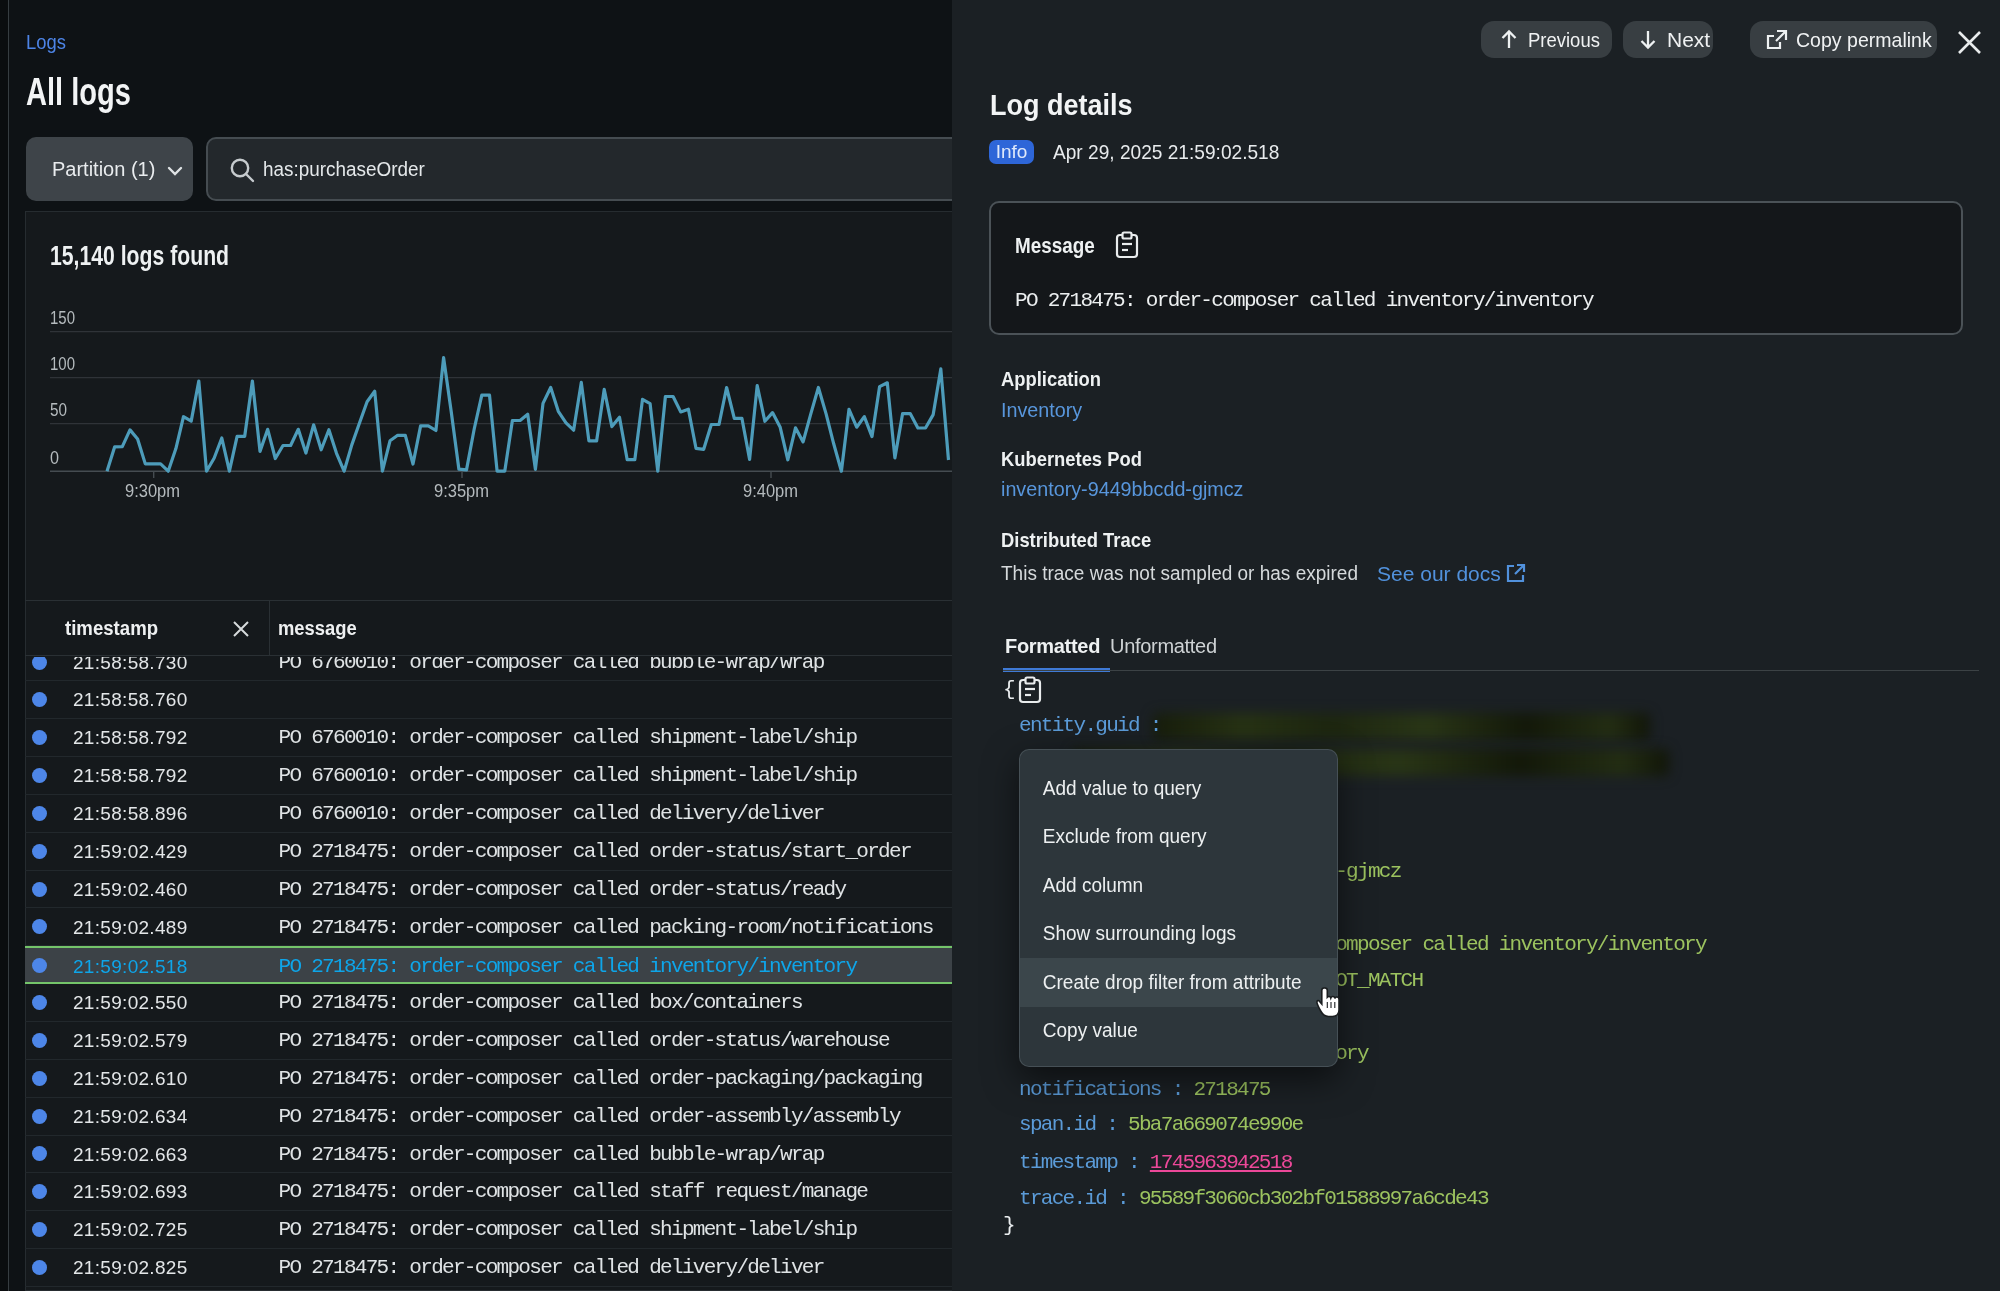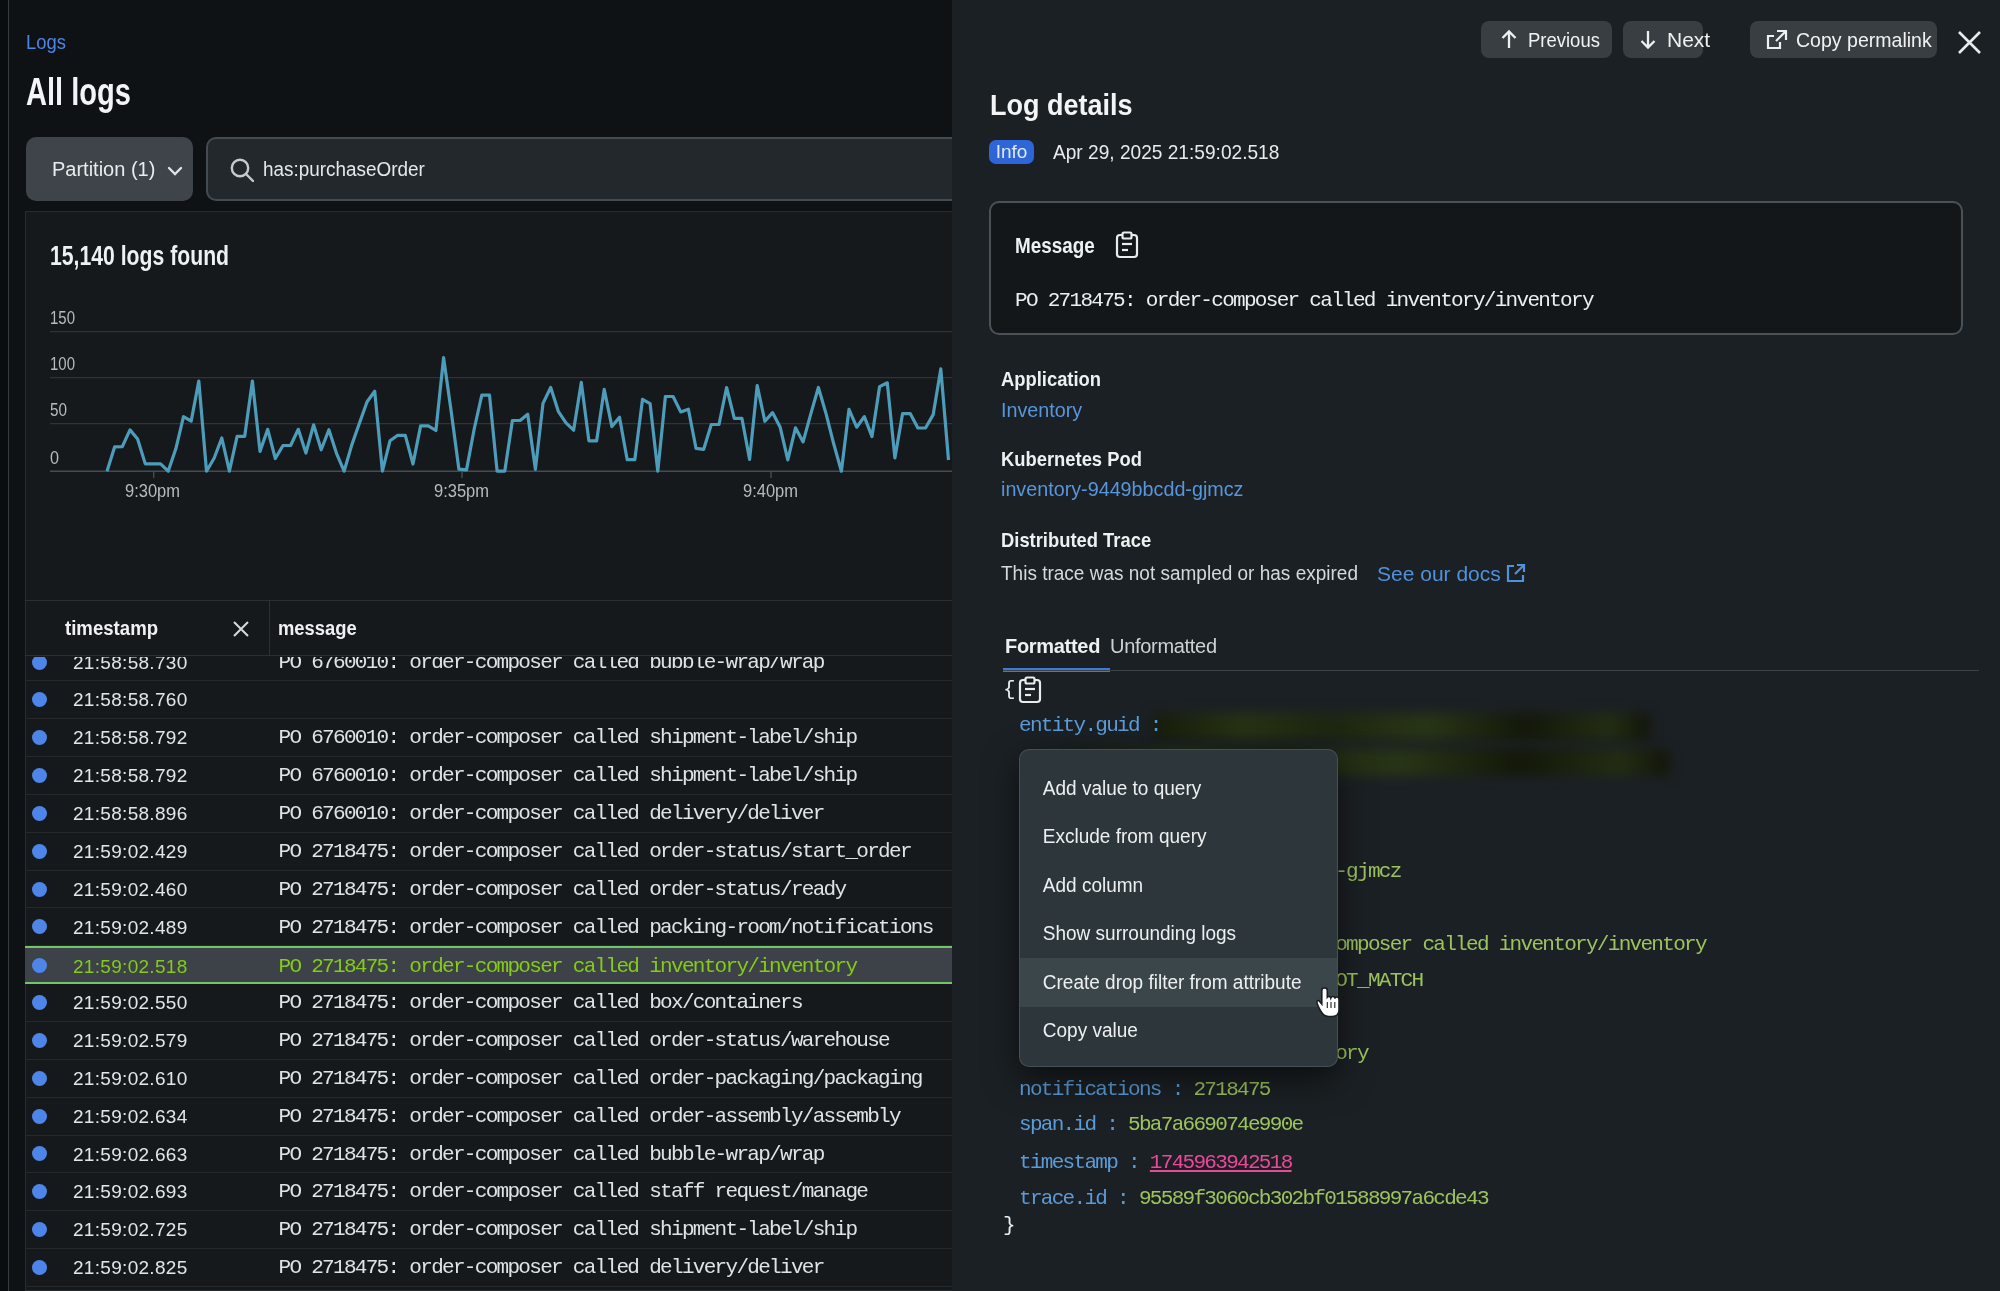--- a/index.html
+++ b/index.html
@@ -18,24 +18,24 @@
 .hdr { position:absolute; top:600px; height:56px; border-top:1px solid #2a3034; border-bottom:1px solid #2a3034; left:25px; width:1950px; }
 .hdr .t1 { position:absolute; left:40px; top:0; line-height:54px; font-size:20px; font-weight:bold; color:#eef0f1; transform:scaleX(.93); transform-origin:0 50%; }
 .hdr .t2 { position:absolute; left:253px; top:0; line-height:54px; font-size:20px; font-weight:bold; color:#eef0f1; transform:scaleX(.92); transform-origin:0 50%; }
 .hdr .vd { position:absolute; left:244px; top:0; width:1px; height:54px; background:#2a3034; }
 #tbody { position:absolute; left:25px; top:657px; width:1950px; height:634px; overflow:hidden; }
 .row { position:absolute; left:0; width:1950px; height:37.84px; border-bottom:1px solid #22282c; }
 .row .dot { position:absolute; left:7px; top:50%; margin-top:-7.5px; width:15px; height:15px; border-radius:50%; background:#4d86e8; }
 .row .ts { position:absolute; left:48px; top:0; line-height:37.84px; font-size:19px; letter-spacing:.3px; color:#e3e6e8; }
 .row .msg { position:absolute; left:253.5px; top:0; line-height:37.84px; font-family:"Liberation Mono",monospace; font-size:21px; letter-spacing:-1.7px; color:#dfe3e5; white-space:pre; }
 .row.sel { background:#3c4247; border-top:2px solid #74c46a; border-bottom:2px solid #74c46a; }
-.row.sel .ts, .row.sel .msg { color:#84cc16; }
+.row.sel .ts, .row.sel .msg { color:#0ea5e9; }
 
 #panel { position:absolute; left:952px; top:0; width:1048px; height:1291px; background:#1b2024; }
-.btn { position:absolute; top:21px; height:37px; background:#383e42; border-radius:8px; color:#f0f2f3; font-size:21px; line-height:37px; white-space:nowrap; }
+.btn { position:absolute; top:21px; height:37px; background:#383e42; border-radius:13px; color:#f0f2f3; font-size:21px; line-height:37px; white-space:nowrap; }
 #lgd { position:absolute; left:38px; top:88px; font-size:30px; font-weight:bold; color:#f2f4f5; transform:scaleX(.90); transform-origin:0 50%; }
 #badge { position:absolute; left:37px; top:140px; width:45px; height:24px; background:#2e66d8; border-radius:7px; color:#dfe9fb; font-size:19px; text-align:center; line-height:24px; }
 #date { position:absolute; left:101px; top:140px; font-size:21px; color:#e8ebed; line-height:24px; transform:scaleX(.91); transform-origin:0 50%; }
 #msgcard { position:absolute; left:37px; top:201px; width:974px; height:134px; background:#14171a; border:2px solid #4b5257; border-radius:10px; }
 #msgcard .lab { position:absolute; left:24px; top:30px; font-size:22px; font-weight:bold; color:#eef1f2; transform:scaleX(.857); transform-origin:0 50%; }
 #msgcard .body { position:absolute; left:24px; top:86px; font-family:"Liberation Mono",monospace; font-size:21px; letter-spacing:-1.7px; color:#eceff0; white-space:pre; }
 .sect { position:absolute; left:49px; font-size:21px; font-weight:bold; color:#eef1f2; transform:scaleX(.875); transform-origin:0 50%; }
 .slink { position:absolute; left:49px; font-size:21px; color:#5896dc; transform:scaleX(.94); transform-origin:0 50%; }
 .tab { position:absolute; font-size:20px; letter-spacing:-0.3px; }
 .jl { position:absolute; left:67px; height:30px; line-height:30px; font-family:"Liberation Mono",monospace; font-size:21px; letter-spacing:-1.7px; white-space:pre; color:#e9ecee; }
@@ -181,21 +181,21 @@
     </div>
 </div>
 
 <div id="panel">
 <div class="btn" style="left:529px;width:131px;">
       <svg style="position:absolute;left:18px;top:8px" width="20" height="21" viewBox="0 0 20 21">
         <path d="M10 19 L10 3 M3.5 9 L10 2.5 L16.5 9" fill="none" stroke="#eef1f2" stroke-width="2.3"></path>
       </svg>
       <span style="position:absolute;left:47px;transform:scaleX(.88);transform-origin:0 50%;">Previous</span>
     </div>
-<div class="btn" style="left:671px;width:80px;">
+<div class="btn" style="left:671px;width:90px;">
       <svg style="position:absolute;left:15px;top:8px" width="20" height="21" viewBox="0 0 20 21">
         <path d="M10 2 L10 18 M3.5 12 L10 18.5 L16.5 12" fill="none" stroke="#eef1f2" stroke-width="2.3"></path>
       </svg>
       <span style="position:absolute;left:44px;">Next</span>
     </div>
 <div class="btn" style="left:798px;width:187px;">
       <svg style="position:absolute;left:14px;top:7px" width="25" height="25" viewBox="0 0 25 25">
         <path d="M10 8 H4 V20 H16 V14" fill="none" stroke="#eef1f2" stroke-width="2.2"></path>
         <path d="M13 3 H22 V12 M22 3 L12 13" fill="none" stroke="#eef1f2" stroke-width="2.2"></path>
       </svg>

